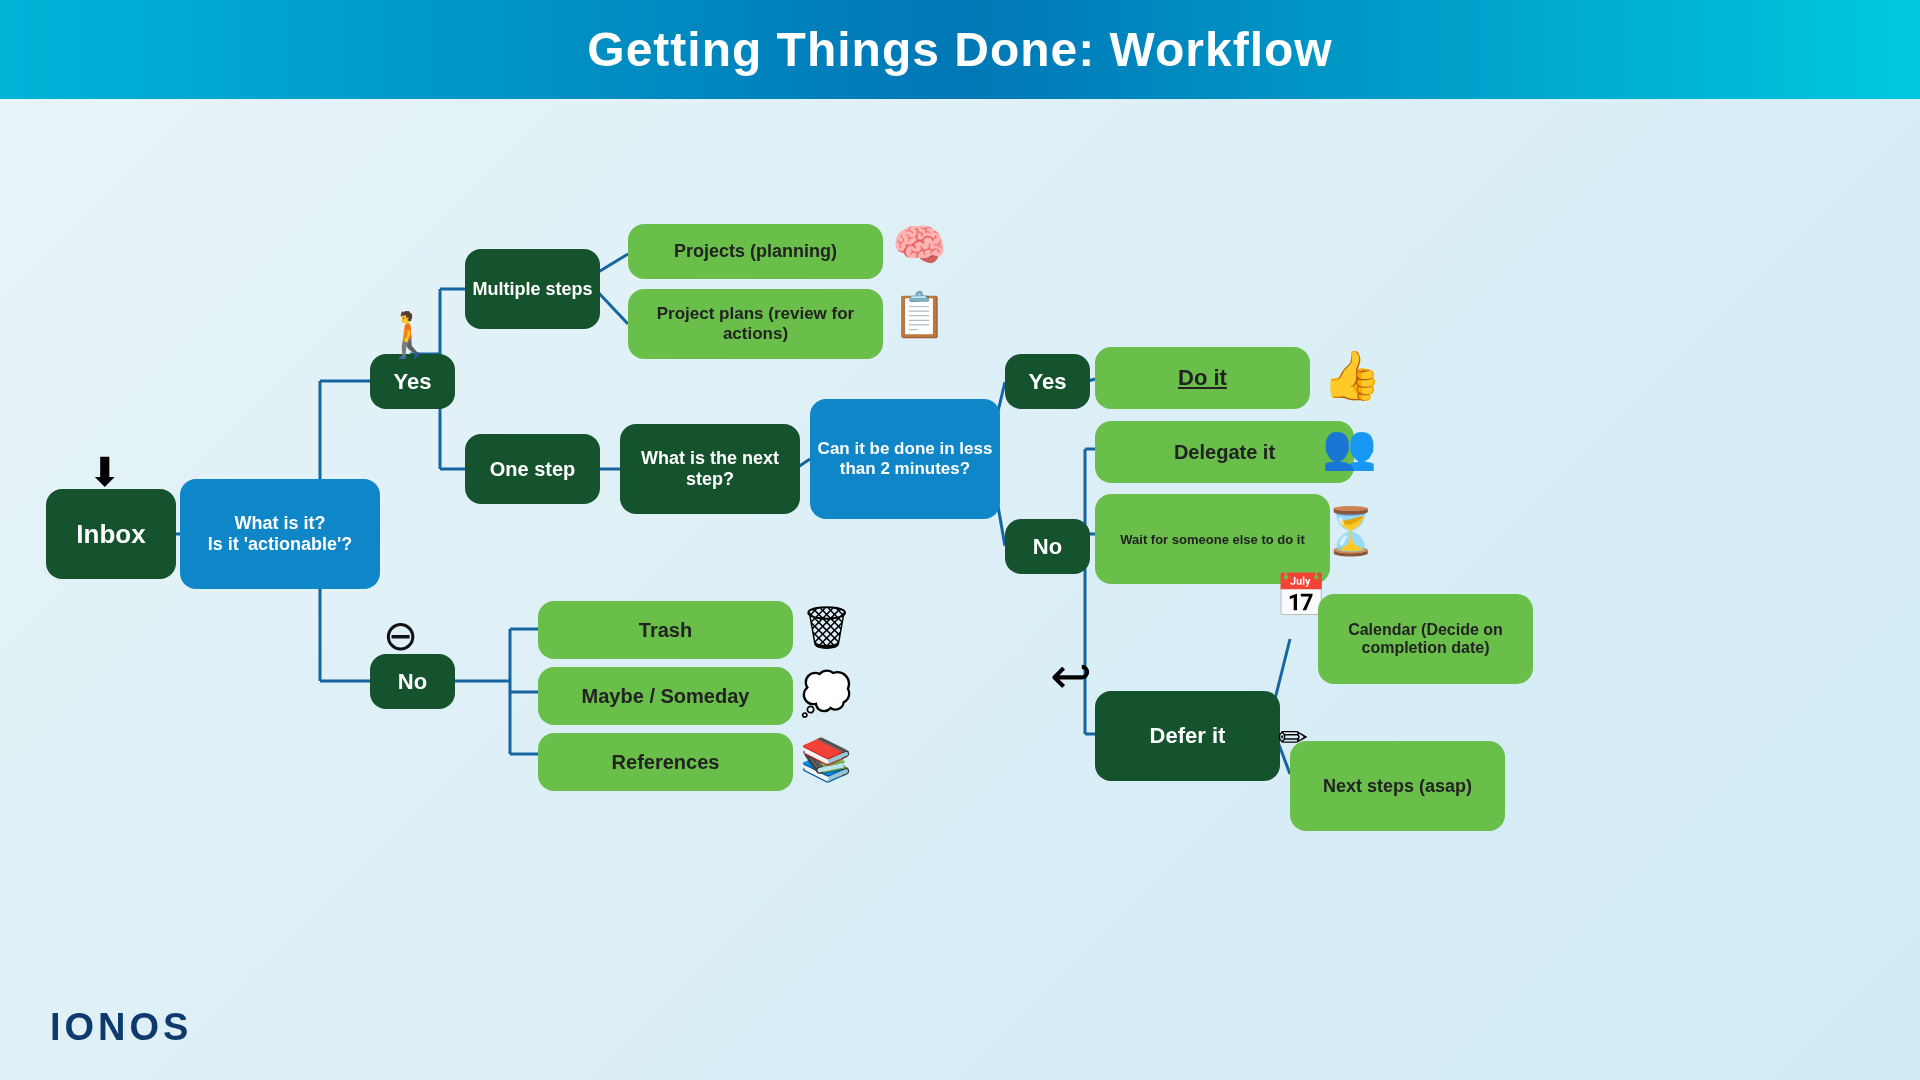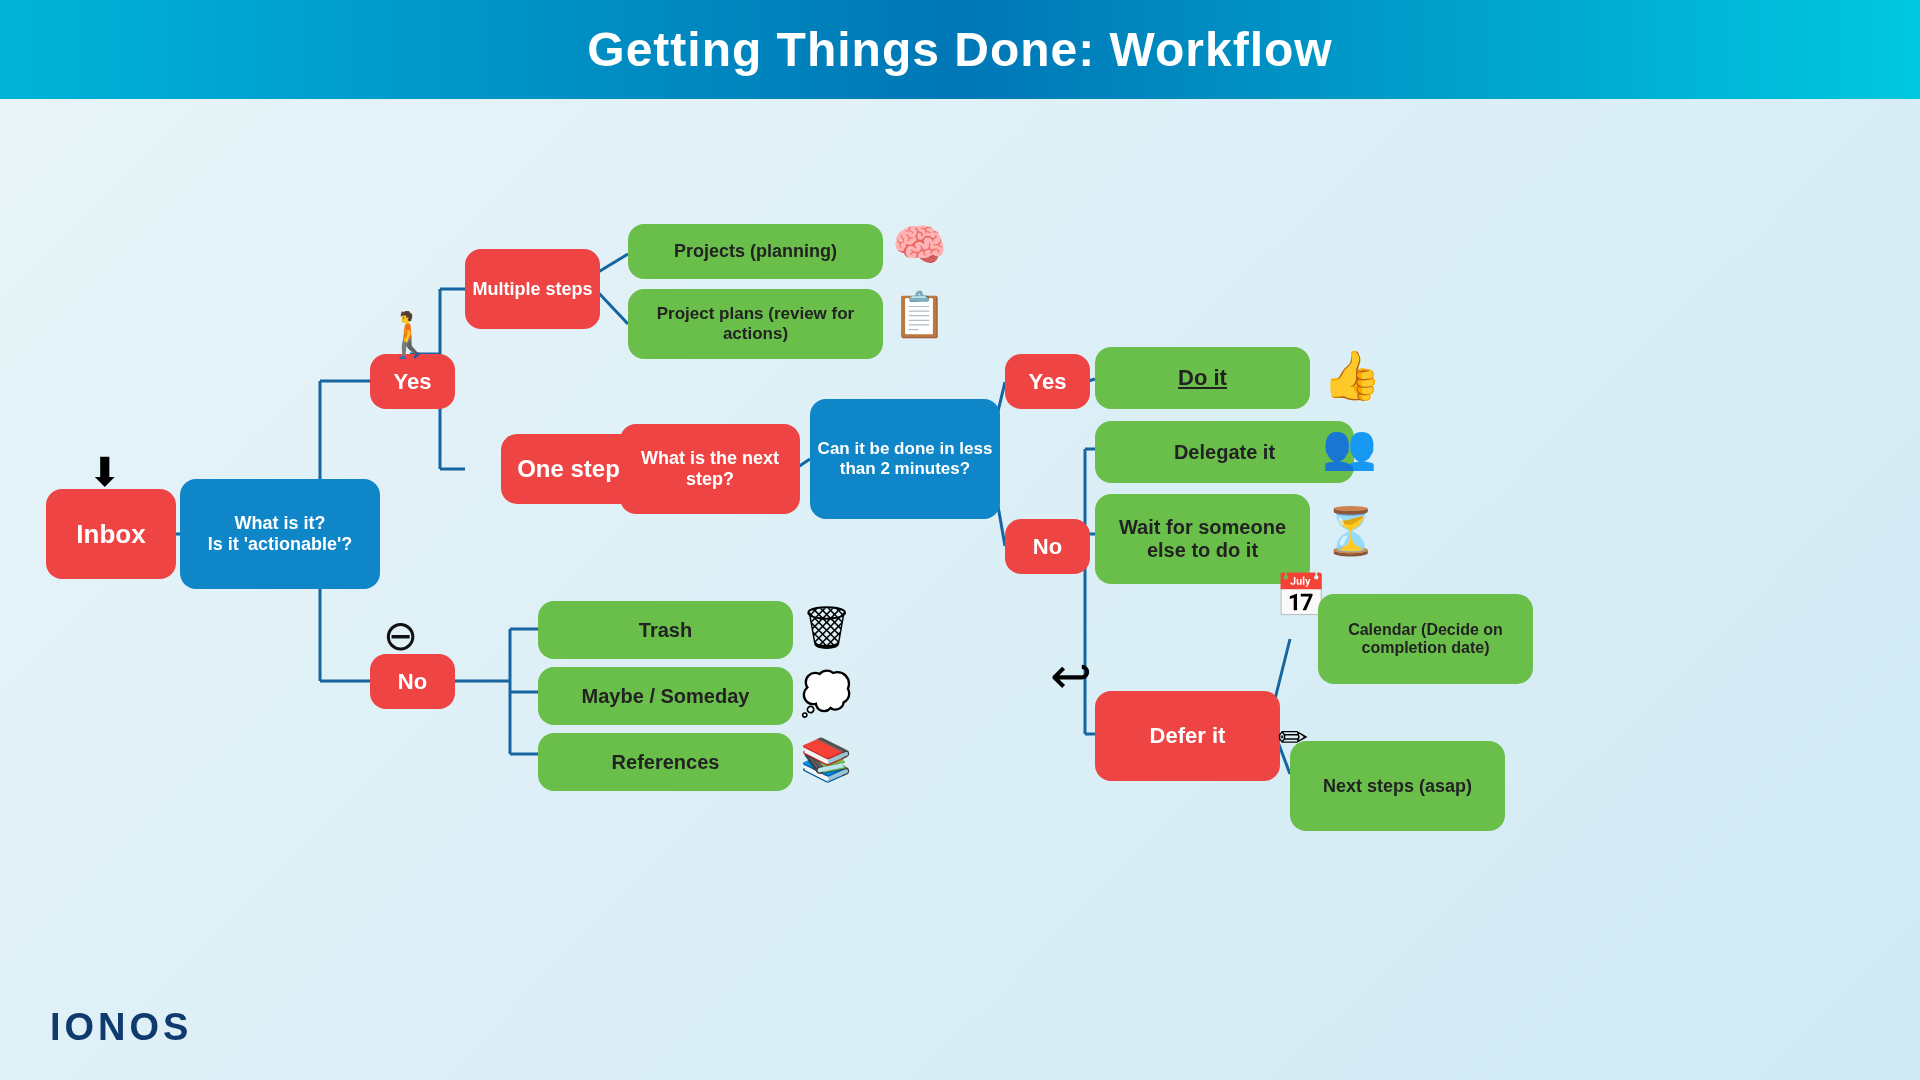--- a/index.html
+++ b/index.html
@@ -32,21 +32,21 @@
     .box {
       position: absolute;
       display: flex;
       align-items: center;
       justify-content: center;
       text-align: center;
       font-weight: bold;
       border-radius: 16px;
     }
     .box-blue {
-      background: #ef4444;
+      background: #14532d;
       color: white;
     }
     .box-green {
       background: #6abf4b;
       color: #222;
     }
     .box-cyan-dark {
       background: #0e86c8;
       color: white;
     }
@@ -156,21 +156,21 @@
   <div class="box box-blue" style="left:370px;top:555px;width:85px;height:55px;font-size:22px;">
     <span>No</span>
   </div>
 
   <div class="icon" style="left:383px;top:512px;font-size:42px;color:#111;">⊖</div>
 
   <div class="box box-blue" style="left:465px;top:150px;width:135px;height:80px;font-size:18px;padding:6px;">
     <span>Multiple steps</span>
   </div>
 
-  <div class="box box-blue" style="left:465px;top:335px;width:135px;height:70px;font-size:24px;margin-left:36px;">
+  <div class="box box-blue" style="left:465px;top:335px;width:135px;height:70px;font-size:20px;">
     <span>One step</span>
   </div>
 
   <div class="box box-green" style="left:628px;top:125px;width:255px;height:55px;font-size:18px;">
     <span>Projects (planning)</span>
   </div>
 
   <div class="icon" style="left:892px;top:120px;font-size:44px;">🧠</div>
 
   <div class="box box-green" style="left:628px;top:190px;width:255px;height:70px;font-size:17px;padding:6px;">
@@ -200,21 +200,21 @@
   </div>
 
   <div class="icon" style="left:1322px;top:248px;font-size:48px;">👍</div>
 
   <div class="box box-green" style="left:1095px;top:322px;width:259px;height:62px;font-size:20px;font-weight:700;">
     <span>Delegate it</span>
   </div>
 
   <div class="icon" style="left:1322px;top:322px;font-size:44px;">👥</div>
 
-  <div class="box box-green" style="left:1095px;top:395px;width:215px;height:90px;font-size:20px;font-weight:700;padding:8px;">
+  <div class="box box-green" style="left:1095px;top:395px;width:235px;height:90px;font-size:13px;font-weight:700;padding:8px;">
     <span>Wait for someone else to do it</span>
   </div>
 
   <div class="icon" style="left:1322px;top:405px;font-size:46px;">⏳</div>
 
   <div class="box box-blue" style="left:1095px;top:592px;width:185px;height:90px;font-size:22px;font-weight:700;">
     <span>Defer it</span>
   </div>
 
   <div class="icon" style="left:1050px;top:548px;font-size:50px;transform:scaleX(-1);">↪</div>

